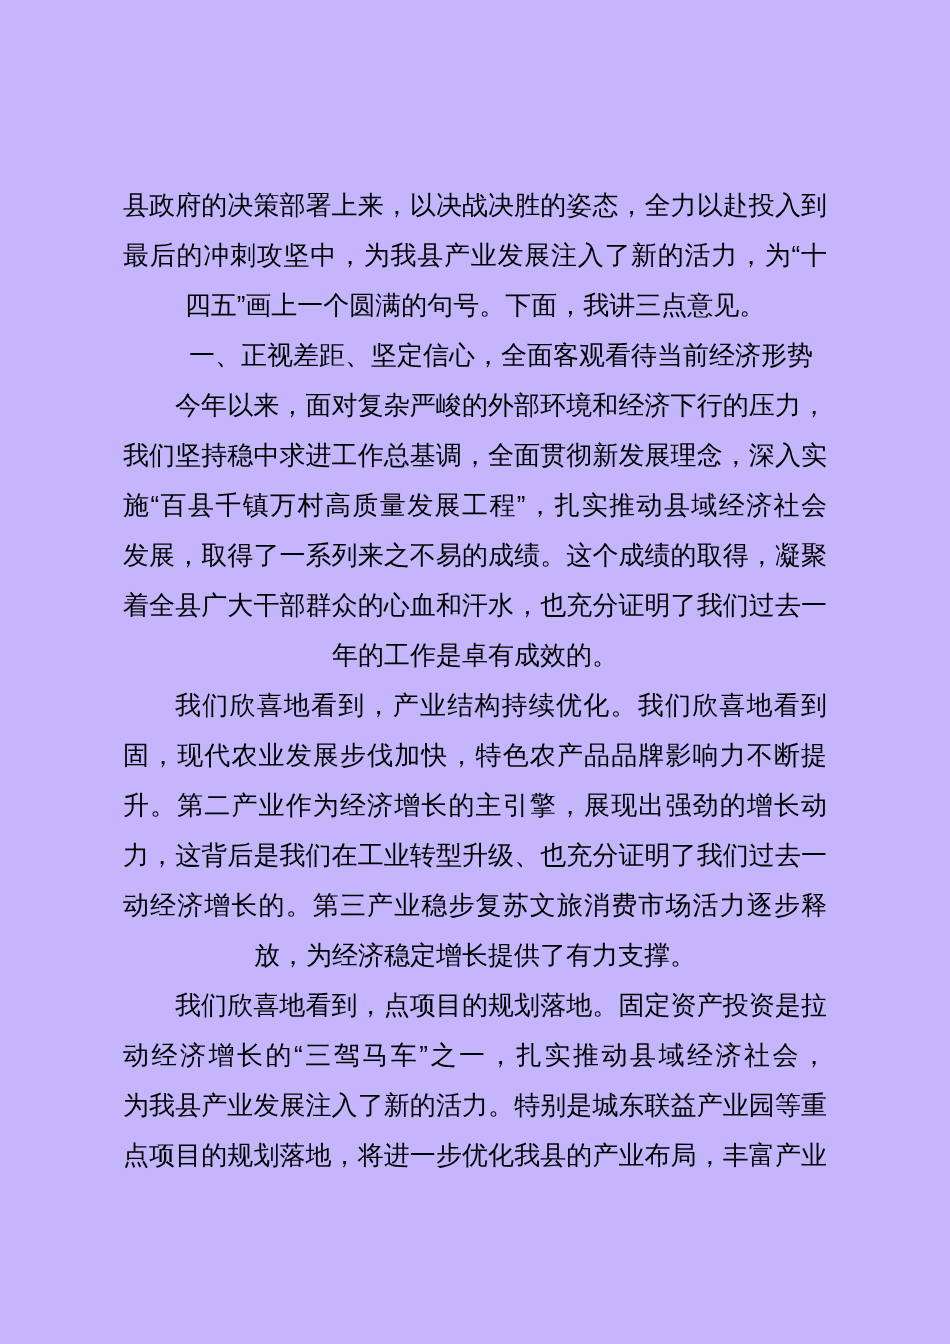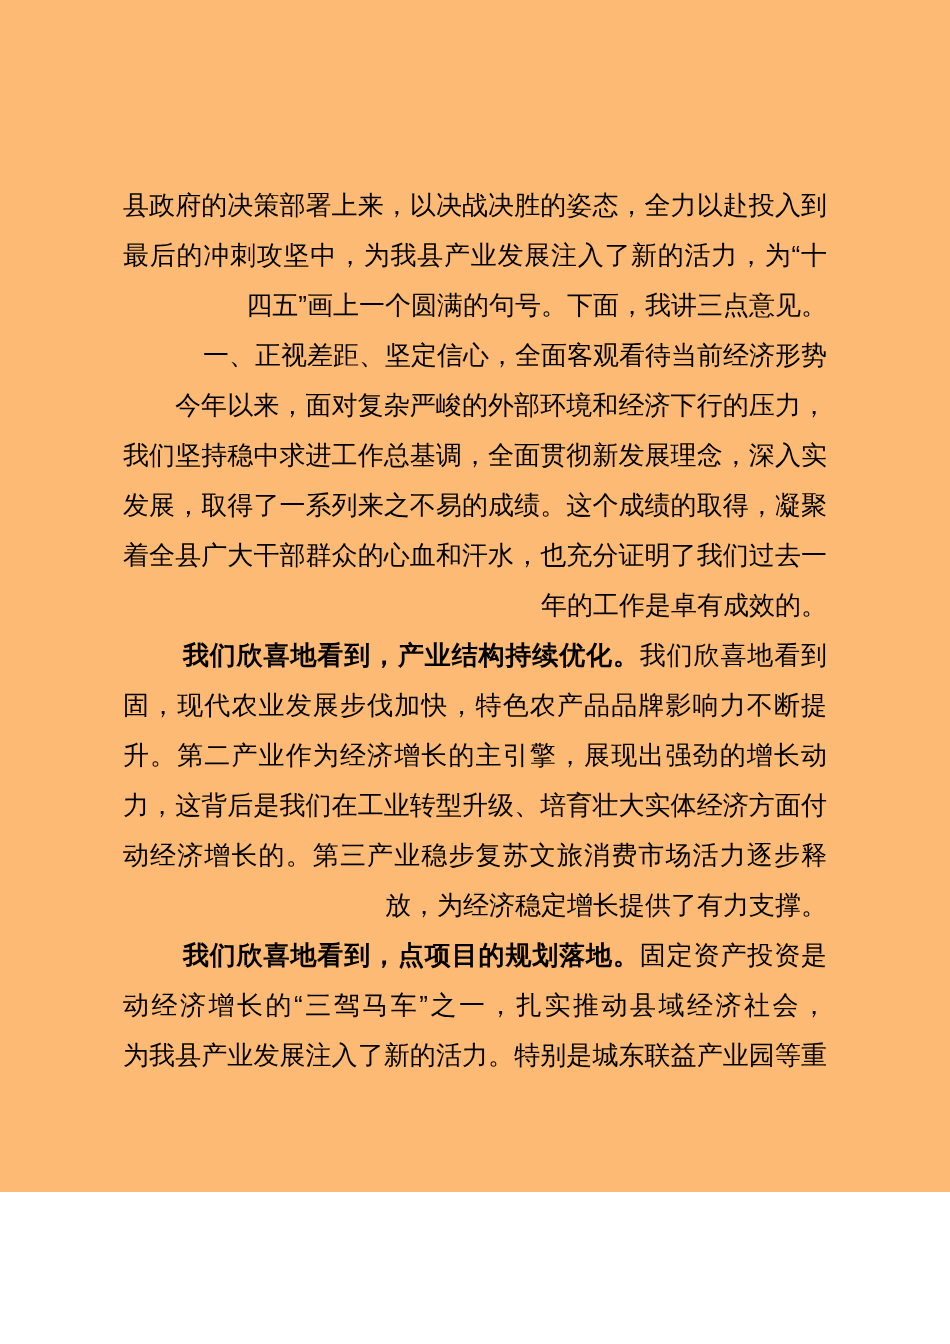--- a/index.html
+++ b/index.html
@@ -14,69 +14,70 @@
     color: #000000;
     font-family: "Liberation Sans", "DejaVu Sans", sans-serif;
     position: relative;
     overflow: hidden;
   }
   .doc-page {
     position: absolute;
     top: 0;
     left: 0;
     width: 950px;
-    height: 1192px;
-    background: #fdba74;
+    height: 1344px;
+    background: #c4b5fd;
   }
   .doc-body {
     position: absolute;
     top: 180px;
     left: 123px;
     width: 704px;
   }
   .line {
     height: 50px;
     line-height: 50px;
     font-size: 26px;
     overflow: hidden;
-    text-align: right;
+    text-align: center;
     white-space: normal;
   }
   .line.just {
     text-align: justify;
     text-align-last: justify;
   }
   .line.indent {
     padding-left: 52px;
   }
   .seg {
     font-weight: 400;
   }
   .seg.bold {
-    font-weight: 700;
-    margin-left: 8px;
+    font-weight: 400;
   }
 </style>
 </head>
 <body>
 
 <div class="doc-page">
   <div class="doc-body">
       <div class="line just"><span class="seg">县政府的决策部署上来，以决战决胜的姿态，全力以赴投入到</span></div>
       <div class="line just"><span class="seg">最后的冲刺攻坚中，为我县产业发展注入了新的活力，为“十</span></div>
       <div class="line"><span class="seg">四五”画上一个圆满的句号。下面，我讲三点意见。</span></div>
       <div class="line indent"><span class="seg">一、正视差距、坚定信心，全面客观看待当前经济形势</span></div>
       <div class="line indent just"><span class="seg">今年以来，面对复杂严峻的外部环境和经济下行的压力，</span></div>
       <div class="line just"><span class="seg">我们坚持稳中求进工作总基调，全面贯彻新发展理念，深入实</span></div>
+      <div class="line just"><span class="seg">施“百县千镇万村高质量发展工程”，扎实推动县域经济社会</span></div>
       <div class="line just"><span class="seg">发展，取得了一系列来之不易的成绩。这个成绩的取得，凝聚</span></div>
       <div class="line just"><span class="seg">着全县广大干部群众的心血和汗水，也充分证明了我们过去一</span></div>
       <div class="line"><span class="seg">年的工作是卓有成效的。</span></div>
       <div class="line indent just"><span class="seg bold">我们欣喜地看到，产业结构持续优化。</span><span class="seg">我们欣喜地看到</span></div>
       <div class="line just"><span class="seg">固，现代农业发展步伐加快，特色农产品品牌影响力不断提</span></div>
       <div class="line just"><span class="seg">升。第二产业作为经济增长的主引擎，展现出强劲的增长动</span></div>
-      <div class="line just"><span class="seg">力，这背后是我们在工业转型升级、培育壮大实体经济方面付</span></div>
+      <div class="line just"><span class="seg">力，这背后是我们在工业转型升级、也充分证明了我们过去一</span></div>
       <div class="line just"><span class="seg">动经济增长的。第三产业稳步复苏文旅消费市场活力逐步释</span></div>
       <div class="line"><span class="seg">放，为经济稳定增长提供了有力支撑。</span></div>
       <div class="line indent just"><span class="seg bold">我们欣喜地看到，点项目的规划落地。</span><span class="seg">固定资产投资是拉</span></div>
       <div class="line just"><span class="seg">动经济增长的“三驾马车”之一，扎实推动县域经济社会，</span></div>
       <div class="line just"><span class="seg">为我县产业发展注入了新的活力。特别是城东联益产业园等重</span></div>
+      <div class="line just"><span class="seg">点项目的规划落地，将进一步优化我县的产业布局，丰富产业</span></div>
     </div>
 </div>
 
 </body></html>

